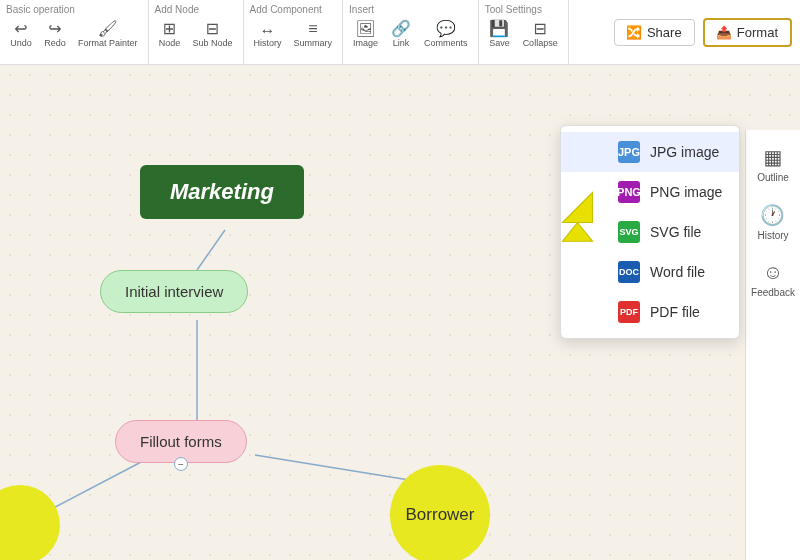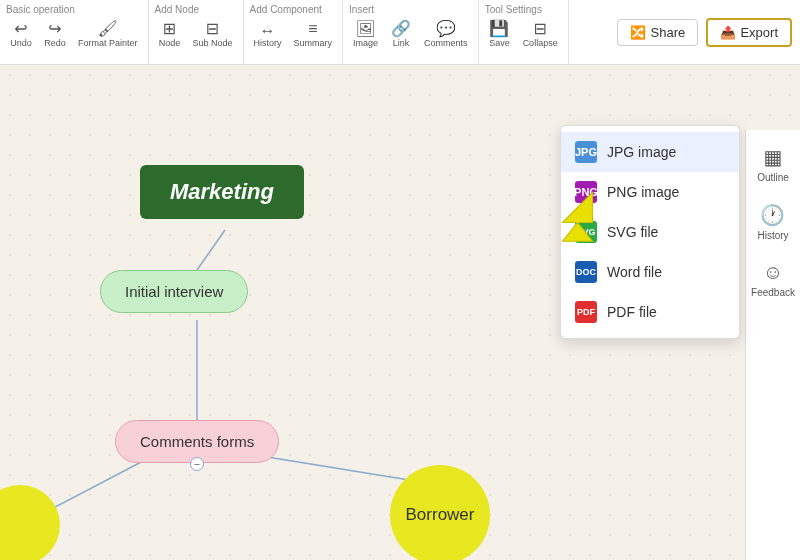--- a/index.html
+++ b/index.html
@@ -249,20 +249,21 @@
       width: 22px;
       height: 22px;
       border-radius: 3px;
       display: flex;
       align-items: center;
       justify-content: center;
       font-size: 11px;
       font-weight: bold;
       color: #fff;
       flex-shrink: 0;
+      margin-left: 43px;
     }
     .icon-jpg { background: #4a90d9; }
     .icon-png { background: #a21caf; }
     .icon-svg { background: #2aaa44; font-size: 9px; }
     .icon-word { background: #1a5cb0; font-size: 9px; }
     .icon-pdf { background: #e03030; font-size: 9px; }
 
     
     .yellow-arrow {
       position: absolute;
@@ -357,21 +358,21 @@
     </div>
   </div>
 
   <div class="toolbar-right">
     <button class="share-btn">
       <span>🔀</span>
       <span>Share</span>
     </button>
     <button class="export-btn">
       <span>📤</span>
-      <span>Export</span>
+      <span>Format</span>
     </button>
   </div>
 
 </div>
 
 <div id="canvas">
 
   <svg class="connections">
 
     <line x1="225" y1="165" x2="197" y2="205" stroke="#88aacc" stroke-width="1.5"></line>
@@ -387,21 +388,21 @@
 
   <div class="node-marketing">
     <span>Marketing</span>
   </div>
 
   <div class="node-initial">
     <span>Initial interview</span>
   </div>
 
   <div class="node-fillout">
-    <span>Comments forms</span>
+    <span>Fillout forms</span>
     
     <div class="collapse-dot" style="bottom:-9px;left:50%;transform:translateX(-50%);">−</div>
   </div>
 
   <div class="node-borrower">
     <span>Borrower</span>
 
   </div>
 
   <div class="node-yellow-left"></div>

